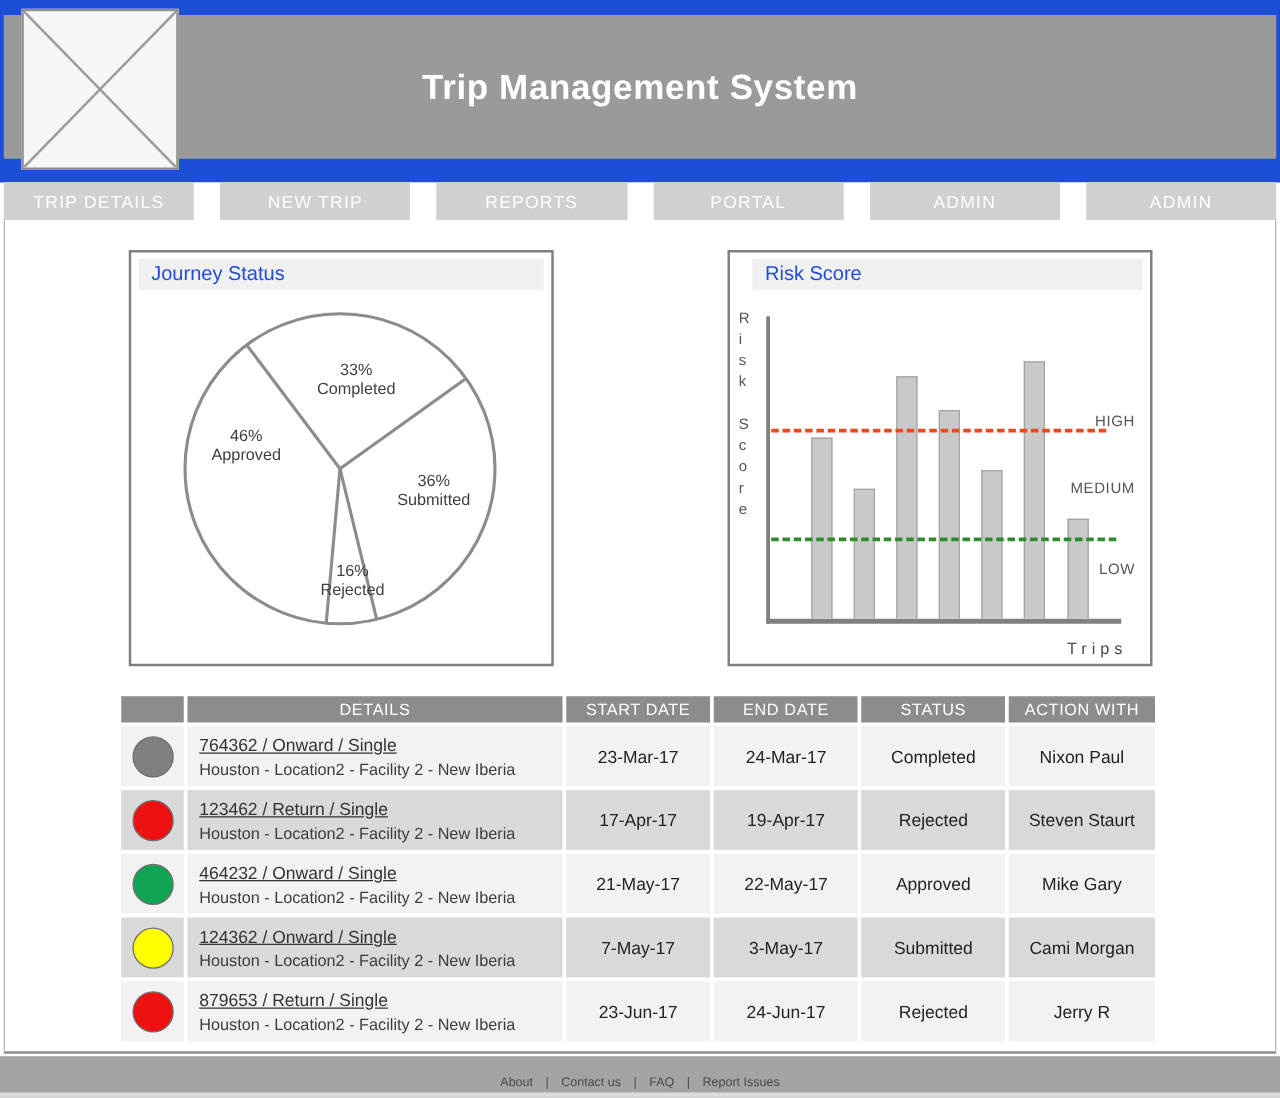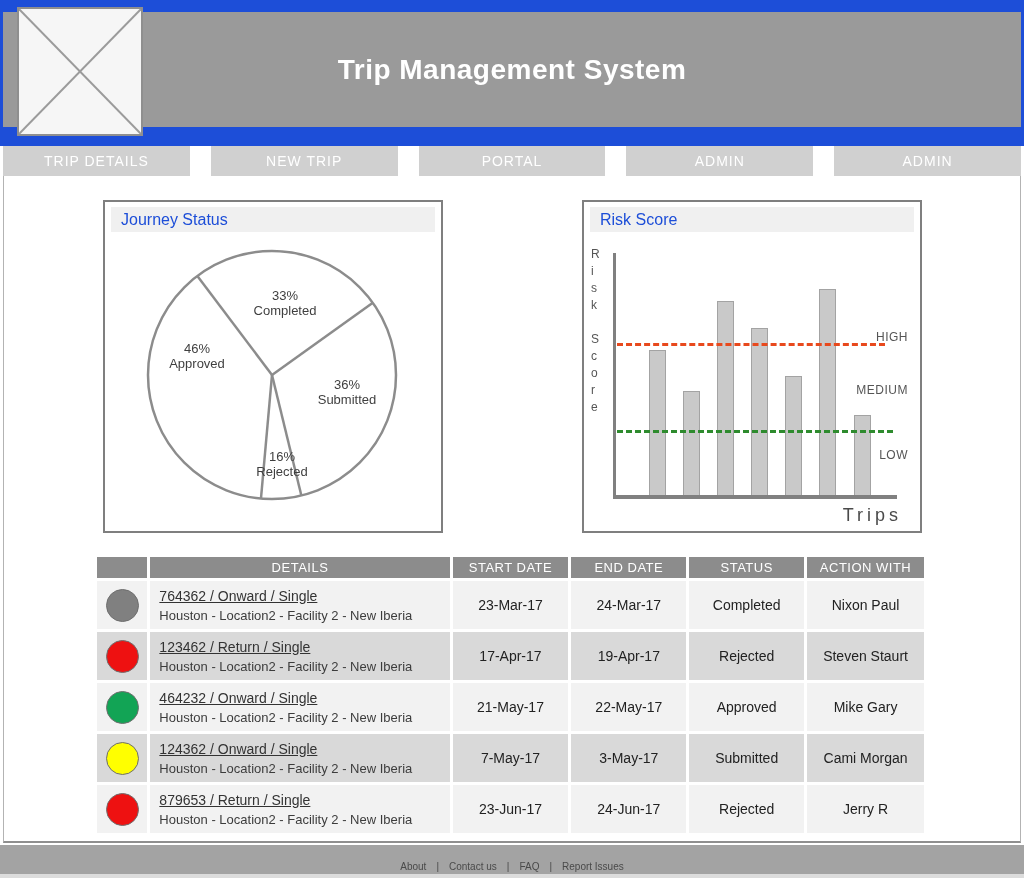--- a/index.html
+++ b/index.html
@@ -27,35 +27,35 @@
     flex:1; background:#d0d0d0; color:#ffffff; font-size:14px; letter-spacing:1px;
     display:flex; align-items:center; justify-content:center; cursor:pointer; white-space:nowrap;
   }
   
   .content {
     position:absolute; top:176px; left:3px; width:1018px; height:667px; background:#ffffff;
     border-left:1px solid #b3b3b3; border-right:1px solid #b3b3b3; border-bottom:2px solid #8f8f8f;
   }
   .panel { position:absolute; width:340px; height:333px; border:2px solid #7f7f7f; background:#ffffff; }
   #journey-panel { left:99px;  top:24px; }
-  #risk-panel    { left:578px; top:24px; }
+  #risk-panel    { left:578px; top:24px;padding-left:12px; }
   .panel-title {
     position:relative; z-index:3; margin:5px 6px 0 6px; height:25px; line-height:25px;
     background:#f0f0f0; padding-left:10px; font-size:16px; color:#1d4ed8;
   }
   .pie-svg { position:absolute; left:0; top:0; z-index:1; }
   
   .rs-ylabel { position:absolute; left:7px; top:44px; display:flex; flex-direction:column; font-size:12px; line-height:17px; color:#555555; }
   .rs-yaxis  { position:absolute; left:29px; top:51px; width:3px;  height:246px; background:#808080; }
   .rs-xaxis  { position:absolute; left:29px; top:293px; width:284px; height:4px; background:#808080; }
   .rs-plot   { position:absolute; left:29px; top:51px; width:284px; height:242px; }
   .rs-bar    { position:absolute; bottom:0; width:17px; background:#c9c9c9; border:1px solid #a3a3a3; border-bottom:none; }
   .rs-line   { position:absolute; height:0; border-top:3px dashed #000; }
   .rs-band-label { position:absolute; right:12px; font-size:12px; color:#555555; letter-spacing:.5px; }
-  .rs-xlabel { position:absolute; right:18px; bottom:5px; font-size:18px; letter-spacing:4px; color:#4a4a4a;margin-top:36px; }
+  .rs-xlabel { position:absolute; right:18px; bottom:5px; font-size:13px; letter-spacing:4px; color:#4a4a4a;margin-top:36px; }
   
   .trip-table {
     position:absolute; left:90px; top:378px; width:833px;
     border-collapse:separate; border-spacing:3px; table-layout:fixed;
   }
   .trip-table th {
     background:#8c8c8c; color:#ffffff; font-weight:normal; font-size:13px;
     height:21px; letter-spacing:.5px; text-align:center; padding:0;
   }
   .trip-table td { height:48px; font-size:14px; color:#222222; text-align:center; padding:0; }
@@ -85,20 +85,21 @@
     <svg viewBox="0 0 100 100" preserveAspectRatio="none">
       <line x1="0" y1="0" x2="100" y2="100" stroke="#9b9b9b" stroke-width="1.6"></line>
       <line x1="100" y1="0" x2="0" y2="100" stroke="#9b9b9b" stroke-width="1.6"></line>
     </svg>
   </div>
 </div>
 
 <div class="nav">
   <div class="nav-item">TRIP DETAILS</div>
   <div class="nav-item">NEW TRIP</div>
+  <div class="nav-item">REPORTS</div>
   <div class="nav-item">PORTAL</div>
   <div class="nav-item">ADMIN</div>
   <div class="nav-item">ADMIN</div>
 </div>
 
 <div class="content">
 
   <div class="panel" id="journey-panel">
     <div class="panel-title">Journey Status</div>
     <svg class="pie-svg" id="pie-chart" width="336" height="329" viewBox="0 0 336 329">

